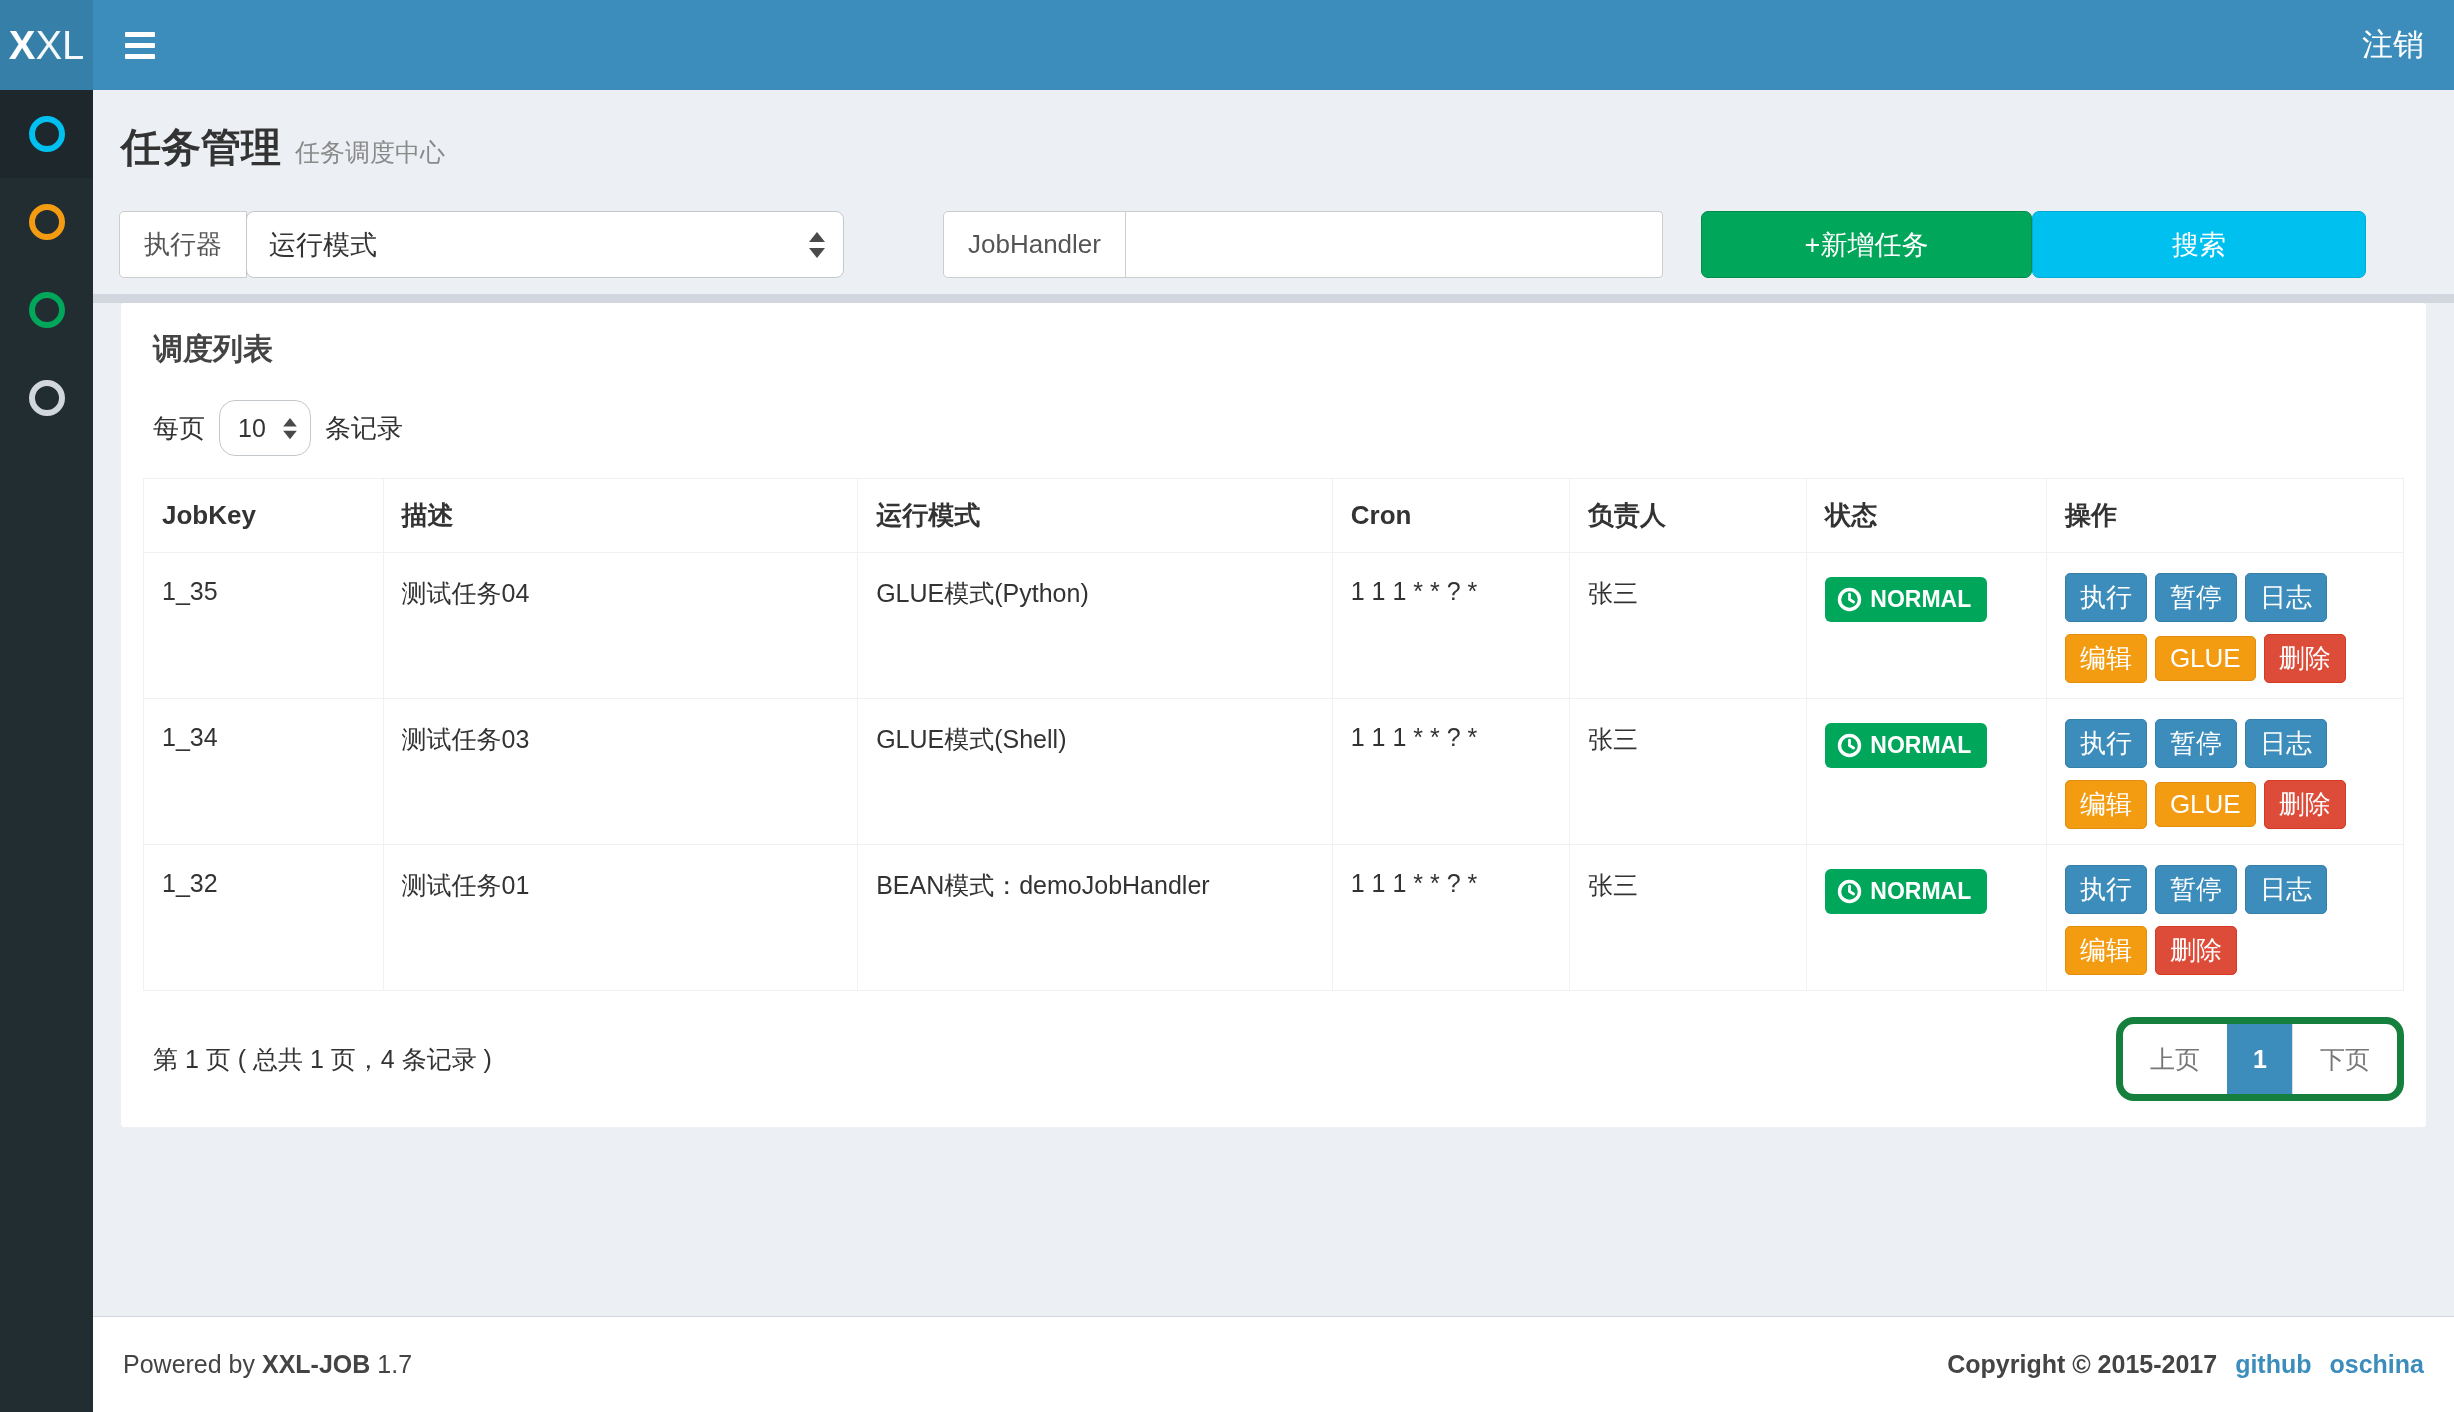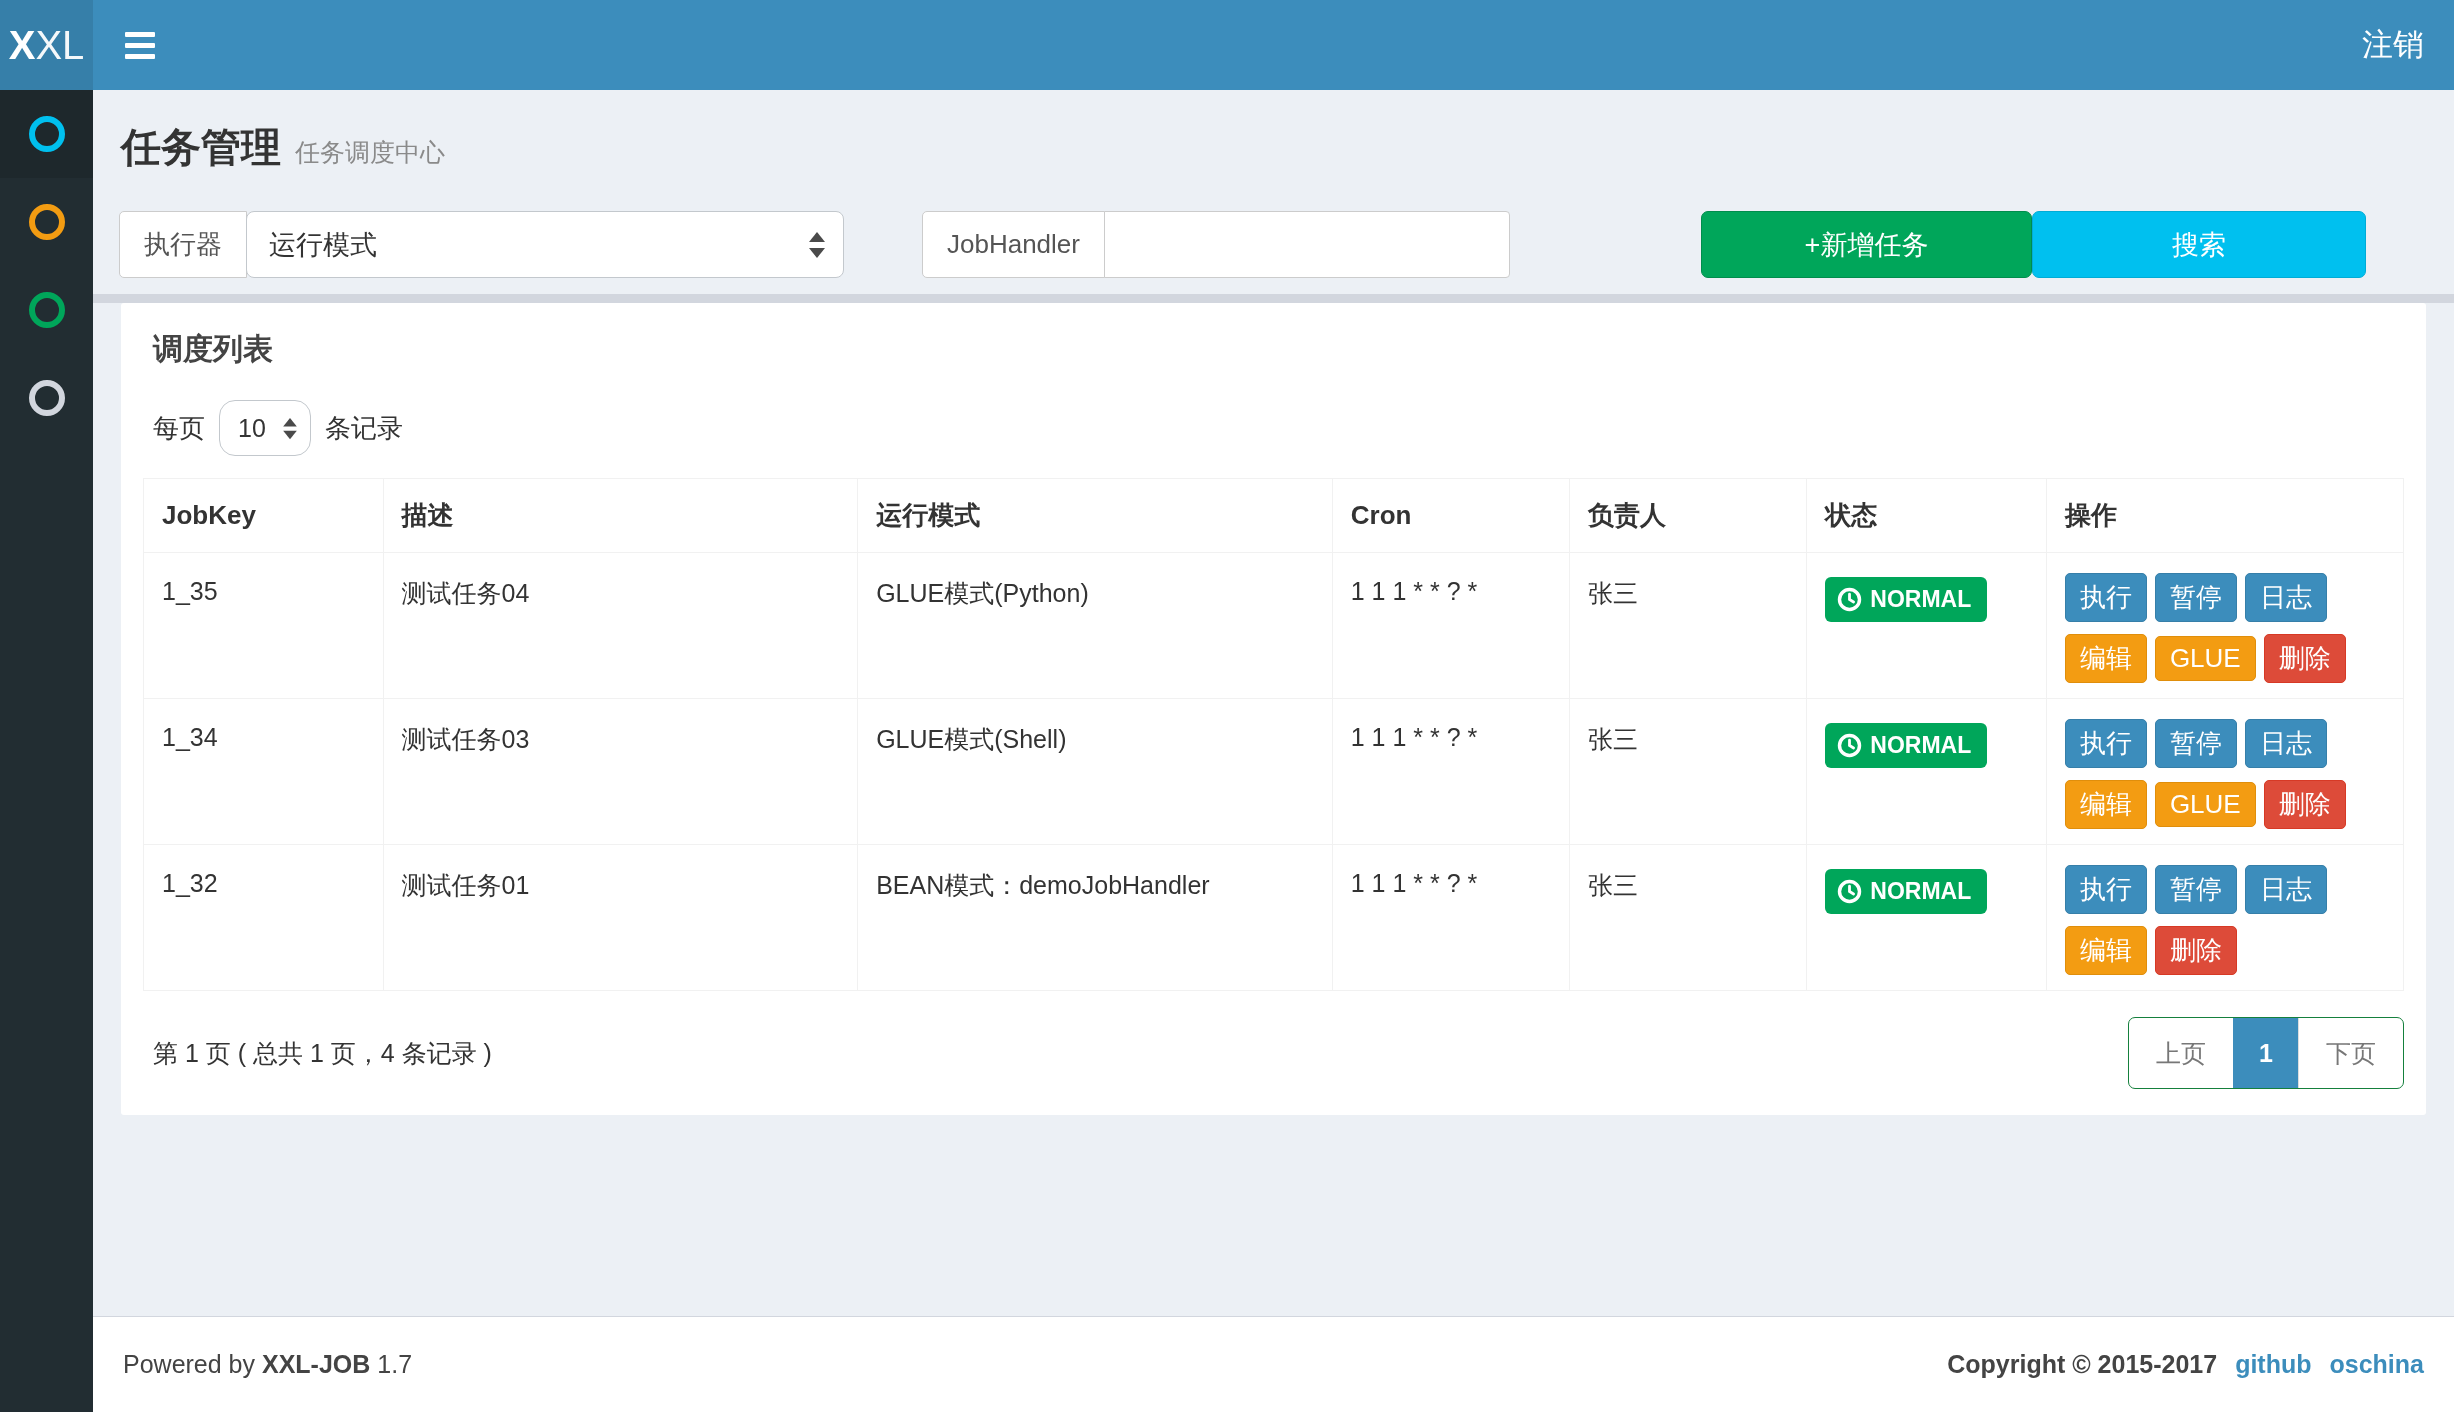--- a/index.html
+++ b/index.html
@@ -23,21 +23,21 @@
   .circle-icon { width:36px; height:36px; border-radius:50%; border:6px solid #fff; }
   
   .content { margin-left:93px; position:relative; }
   .content-header { padding:30px 28px 36px; }
   .content-header h1 { font-size:40px; font-weight:600; color:#333; display:flex; align-items:baseline; }
   .content-header small { font-size:25px; color:#8a8a8a; font-weight:400; margin-left:14px; }
   
   .filter-row { padding:0 26px; display:flex; align-items:stretch; height:67px; }
   .input-group { display:flex; align-items:stretch; }
   .ig-exec { width:725px; }
-  .ig-handler { width:588px; margin-left:78px; }
+  .ig-handler { width:720px; margin-left:99px; }
   .addon { background:#fff; border:1px solid #ccc; border-radius:5px 0 0 5px; display:flex; align-items:center; padding:0 24px; font-size:26px; color:#555; white-space:nowrap; }
   .select-box { flex:1; margin-left:-1px; background:#fff; border:1px solid #c3c8cd; border-radius:8px; display:flex; align-items:center; justify-content:space-between; padding:0 18px 0 22px; font-size:27px; color:#333; cursor:pointer; }
   .caret2 { display:flex; flex-direction:column; gap:6px; }
   .caret2 i { width:0; height:0; border-left:8px solid transparent; border-right:8px solid transparent; }
   .caret2 .up { border-bottom:10px solid #4a4a4a; }
   .caret2 .down { border-top:10px solid #4a4a4a; }
   .ig-handler input { flex:1; margin-left:-1px; border:1px solid #ccc; border-radius:0 4px 4px 0; font-size:26px; padding:0 18px; outline:none; font-family:inherit; color:#333; }
   .filter-spacer { flex:1; }
   .btn { border:none; cursor:pointer; font-family:inherit; color:#fff; font-size:27px; border-radius:7px; }
   .btn-search { width:334px; background:#00c0ef; border:1px solid #00acd6; margin-right:62px; }
@@ -56,21 +56,21 @@
   td { height:146px; padding:24px 18px 0; font-size:25px; color:#333; vertical-align:top; }
   .badge-status { display:inline-flex; align-items:center; gap:8px; background:#00a65a; color:#fff; font-weight:700; font-size:23px; padding:9px 16px 9px 12px; border-radius:6px; }
   .badge-status svg { width:25px; height:25px; }
   .abtn { display:inline-block; margin:0 8px 12px 0; padding:6px 14px; border-radius:5px; color:#fff; font-size:26px; cursor:pointer; border:1px solid transparent; white-space:nowrap; }
   .abtn.blue { background:#3c8dbc; border-color:#367fa9; }
   .abtn.orange { background:#f39c12; border-color:#e08e0b; }
   .abtn.red { background:#dd4b39; border-color:#d73925; }
   
   .table-footer { margin-top:26px; display:flex; align-items:center; justify-content:space-between; }
   .summary { font-size:25px; color:#333; padding-left:10px; }
-  .pager { display:flex; border:1px solid #15803d; border-radius:7px; overflow:hidden; background:#fff; }
+  .pager { display:flex; border:7px solid #15803d; border-radius:18px; overflow:hidden; background:#fff; }
   .pg { line-height:70px; padding:0 27px; font-size:25px; color:#777; cursor:pointer; border-left:1px solid #ddd; }
   .pg:first-child { border-left:none; }
   .pg.cur { background:#3c8dbc; color:#fff; padding:0 25px; border-left-color:#3c8dbc; font-weight:700; }
   
   .main-footer { position:absolute; left:93px; right:0; bottom:0; height:96px; background:#fff; border-top:1px solid #d2d6de; display:flex; align-items:center; justify-content:space-between; padding:0 30px; font-size:25px; color:#444; }
   .main-footer b { font-weight:700; }
   .footer-right { display:flex; gap:18px; align-items:center; }
   .footer-right a { color:#3c8dbc; font-weight:700; text-decoration:none; cursor:pointer; }
 </style>
 </head>

